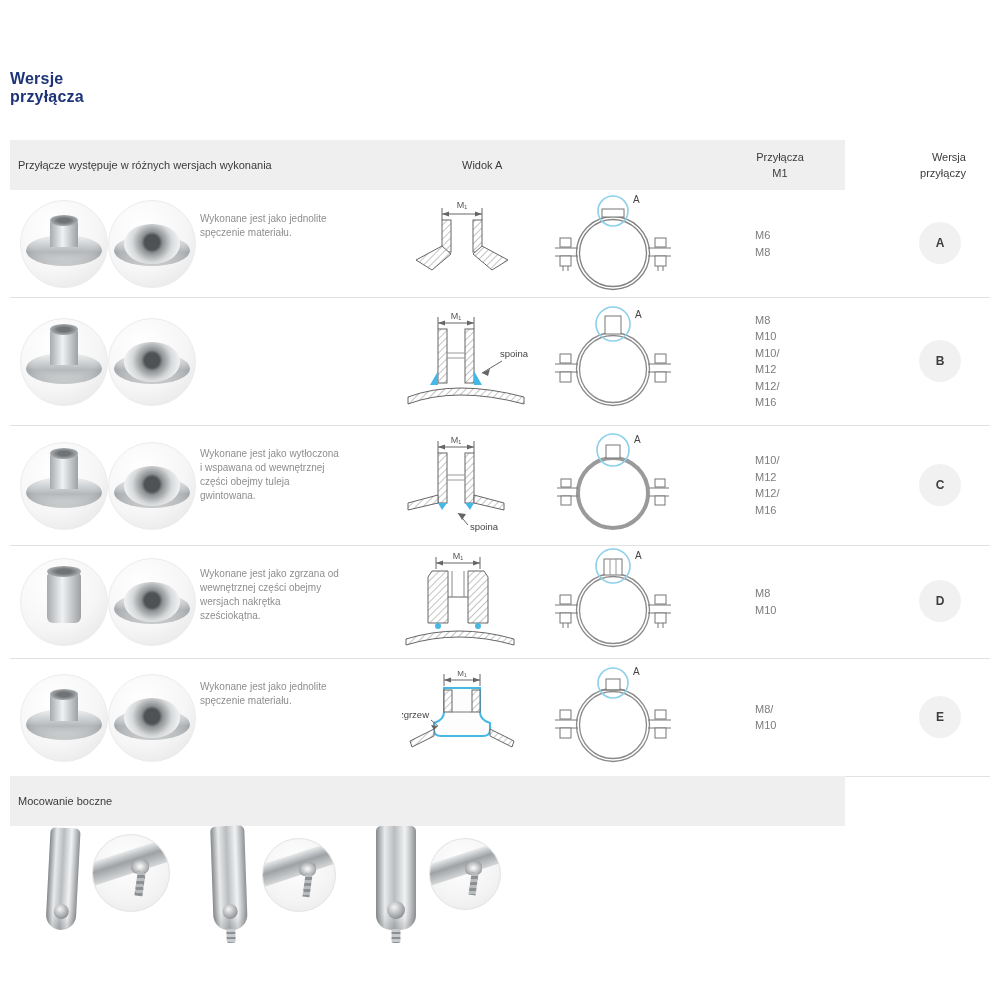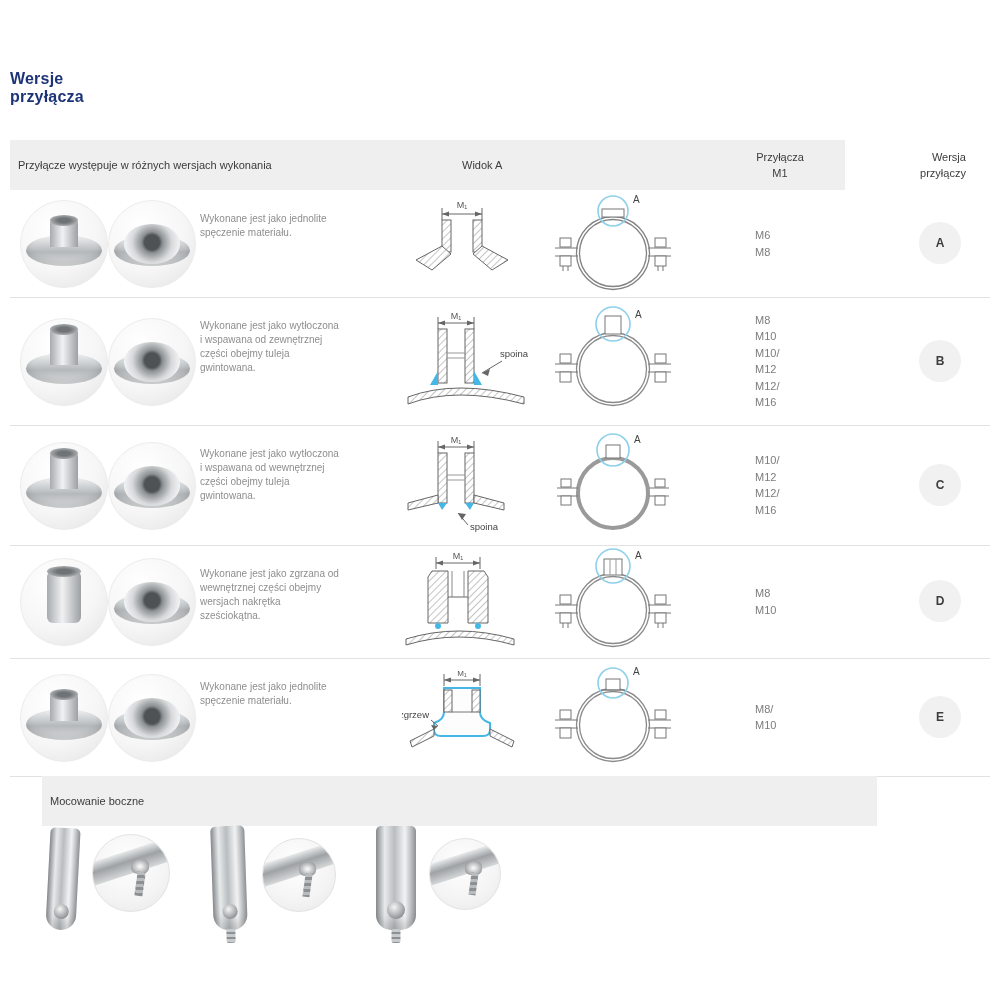--- a/index.html
+++ b/index.html
@@ -4,21 +4,21 @@
 <style>
   html,body{margin:0;padding:0;background:#fff;}
   #page{position:relative;width:1000px;height:1000px;background:#fff;
         font-family:"Liberation Sans",sans-serif;overflow:hidden;}
 
   .title{position:absolute;left:10px;top:70px;font-size:16px;font-weight:bold;
          color:#1d3478;line-height:1.14;white-space:pre-line;letter-spacing:.2px;}
 
   .hbar{position:absolute;left:10px;width:835px;background:#efefef;}
   .hbar.top{top:140px;height:50px;}
-  .hbar.side{top:776px;height:50px;margin-left:32px;}
+  .hbar.side{top:776px;height:50px;}
   .hcol{position:absolute;top:0;height:100%;display:flex;align-items:center;
         font-size:11px;color:#3b3b3b;}
   .hcol.c1{left:8px;}
   .hcol.c2{left:411px;margin-left:41px;}
   .hcol.c3{left:720px;width:100px;justify-content:center;text-align:center;white-space:pre-line;line-height:1.5;}
   .hcol.c4{left:883px;width:100px;justify-content:center;text-align:right;white-space:pre-line;line-height:1.5;}
 
   .row{position:absolute;left:10px;width:980px;border-bottom:1px solid #e2e2e2;}
 
   .pcirc{position:absolute;width:86px;height:86px;border-radius:50%;overflow:hidden;
@@ -137,21 +137,20 @@
   <div class="row" style="top:297px;height:128px;">
     <div class="pcirc" style="left:10px;top:21px;">
       <div class="plate"></div>
         <div class="neck" style="top:12%;height:42%;"></div>
         <div class="neck-top" style="top:6%;"></div>
     </div>
     <div class="pcirc" style="left:98px;top:21px;">
       <div class="plate"></div>
         <div class="funnel"></div>
     </div>
-    <div class="desc">Wykonane jest jako wytłoczona i wspawana od zewnętrznej części obejmy tuleja gwintowana.</div>
 
     <svg class="xsec" style="top:14px;" width="130" height="100" viewBox="0 0 130 100">
       <defs>
           <pattern id="h1" width="5" height="5" patternUnits="userSpaceOnUse" patternTransform="rotate(45)">
         <rect width="5" height="5" fill="#ffffff"></rect>
             <line x1="0" y1="0" x2="0" y2="5" stroke="#8a8a8a" stroke-width="1"></line>
           </pattern>
         </defs>
       <line x1="36" y1="12" x2="72" y2="12" stroke="#666"></line>
       <line x1="36" y1="6" x2="36" y2="18" stroke="#666"></line>

